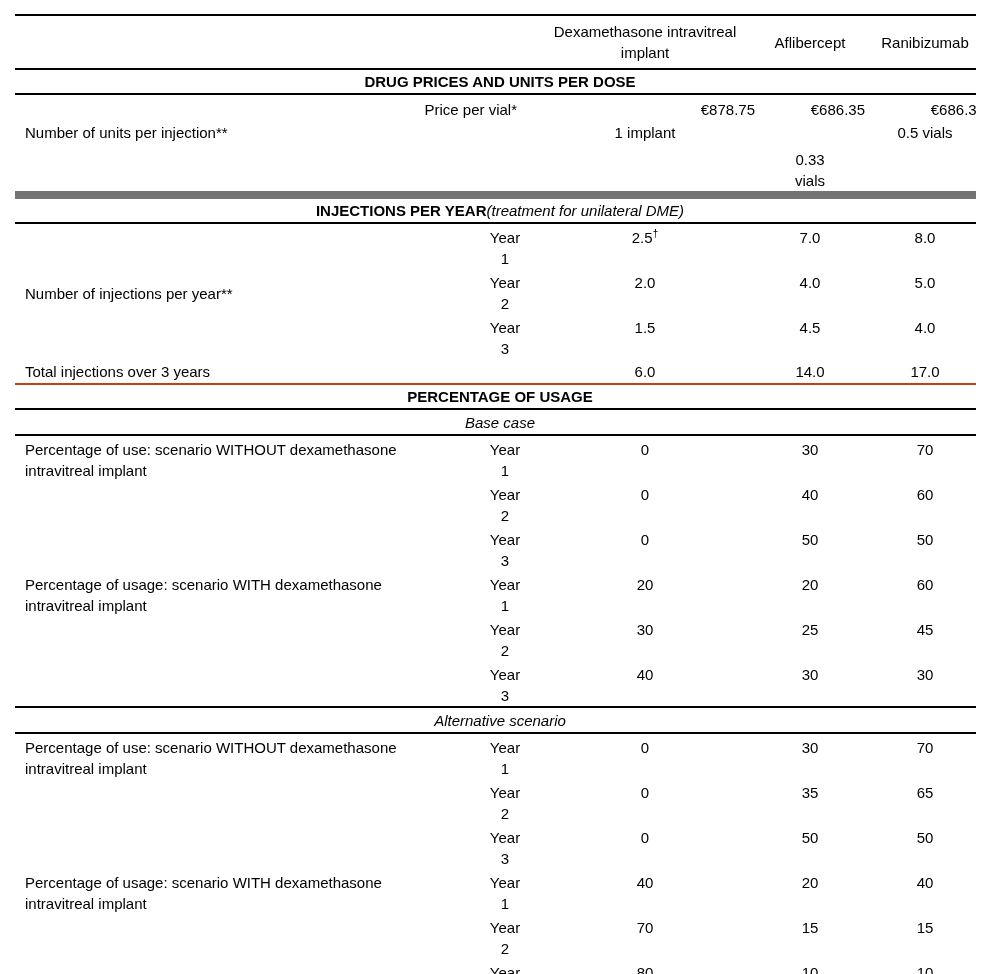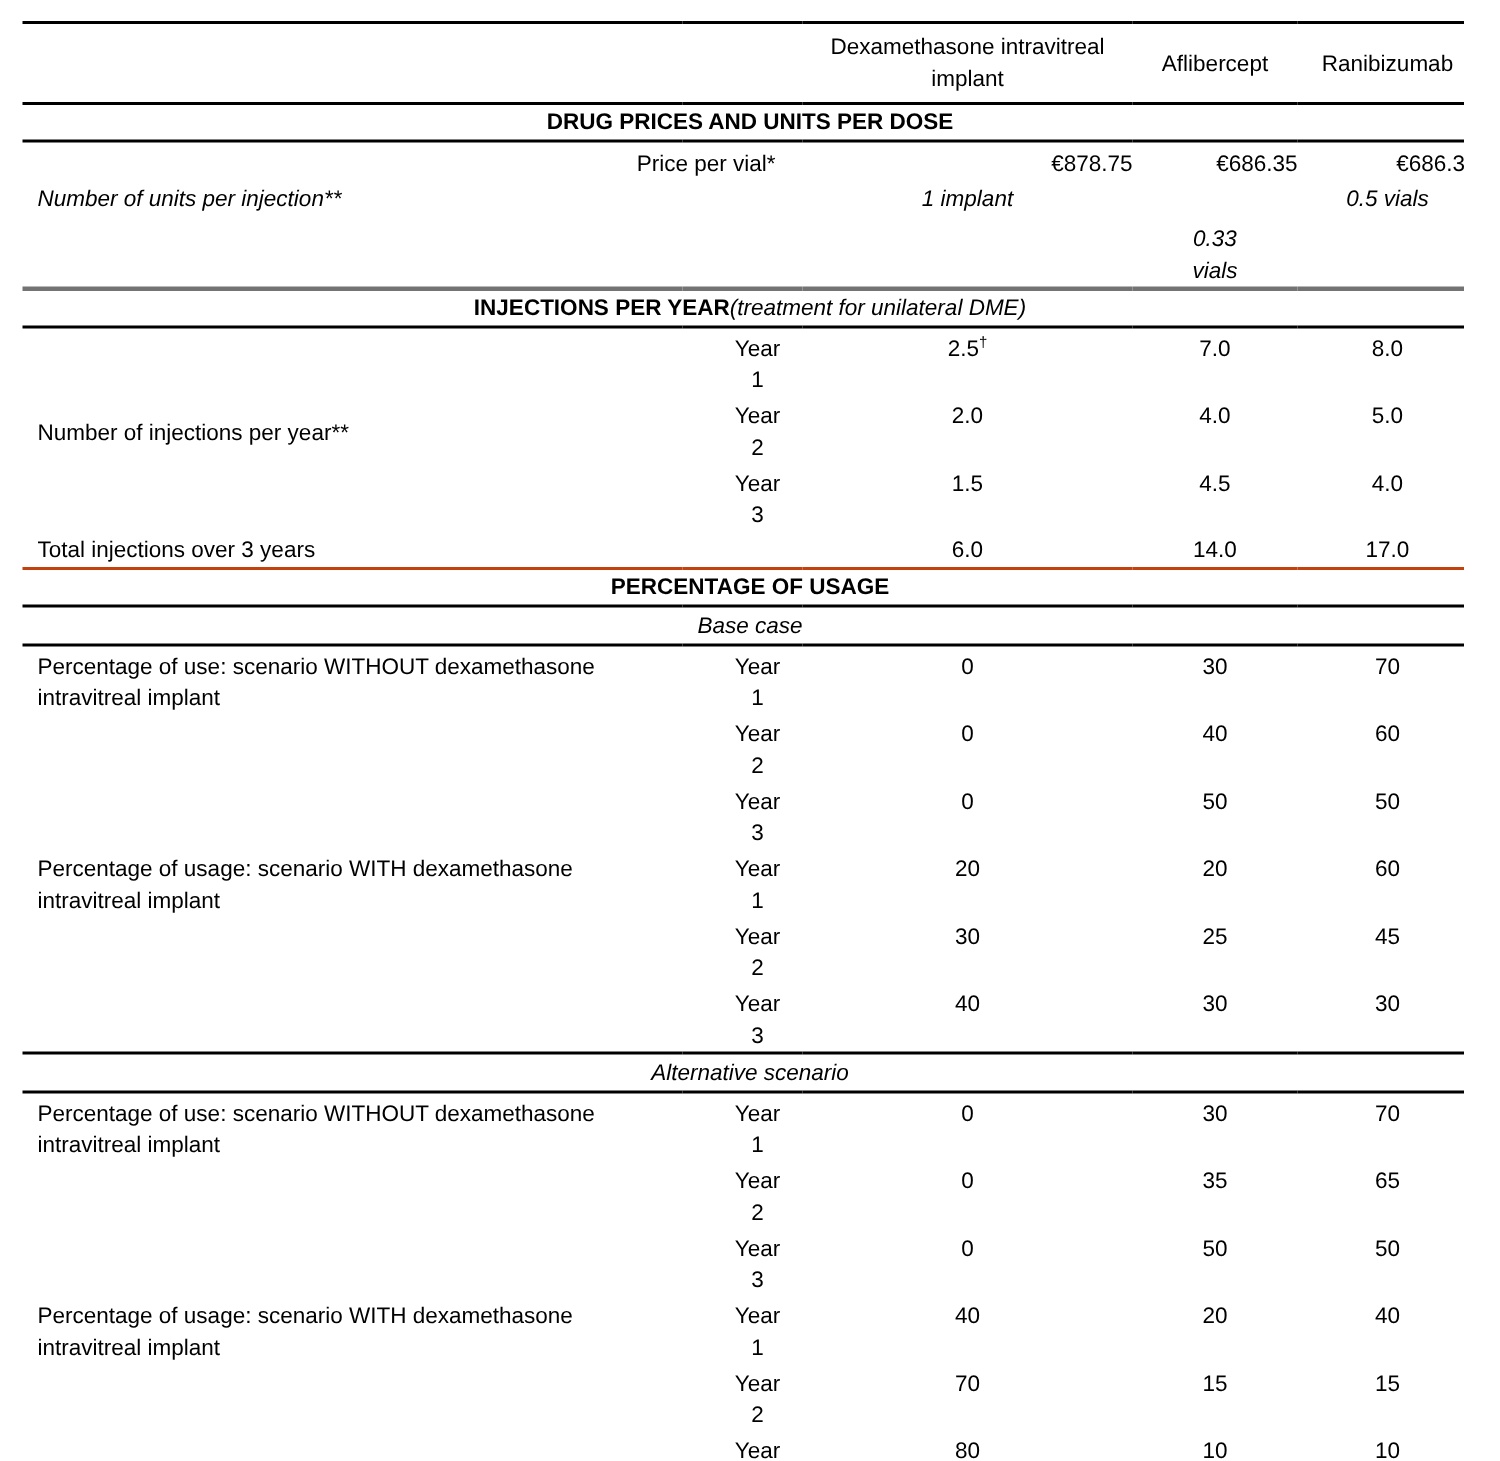--- a/index.html
+++ b/index.html
@@ -34,21 +34,21 @@
     border-bottom: 2px solid #000;
     text-align: center;
     vertical-align: middle;
     padding: 1px 0;
     margin-top: 42px;
   }
   .bold { font-weight: bold; }
   .italic { font-style: italic; }
 
   tr.row-price td { height: 25px; padding-top: 4px; text-align: right; }
-  tr.row-units td { height: 45px; padding-top: 2px; border-bottom: 3px solid #737373; font-style: italic; }
+  tr.row-units td { height: 45px; padding-top: 2px; border-bottom: 8px solid #737373; }
 
   tr.year-row td { height: 44px; padding-top: 3px; }
   tr.total-row td { height: 25px; padding-top: 2px; border-bottom: 2px solid #c2410c; }
 
   tr.sub-head td {
     height: 26px;
     font-style: italic;
     text-align: center;
     vertical-align: middle;
     border-bottom: 2px solid #000;

